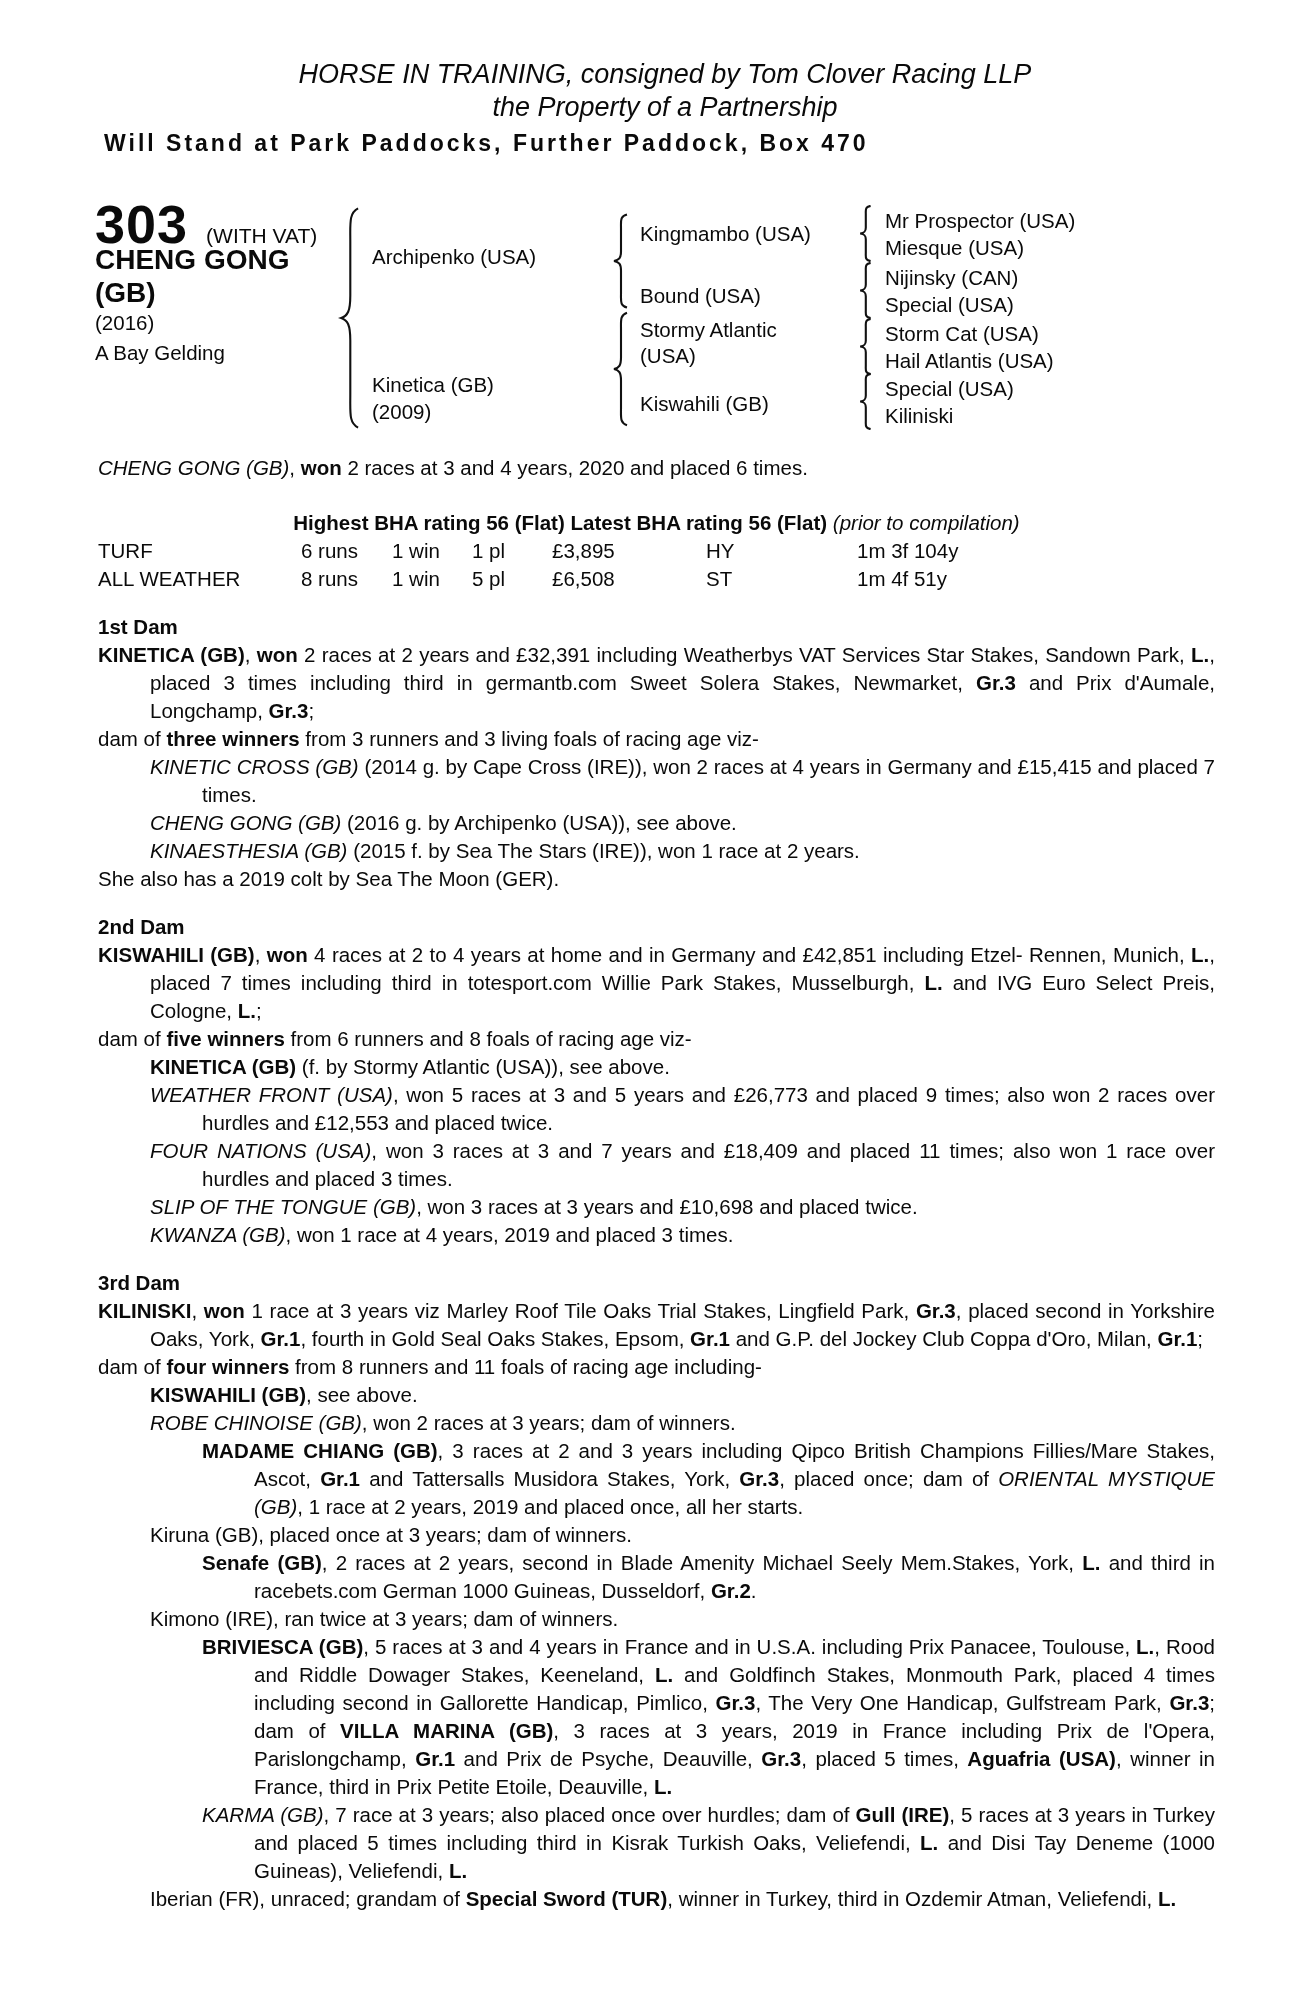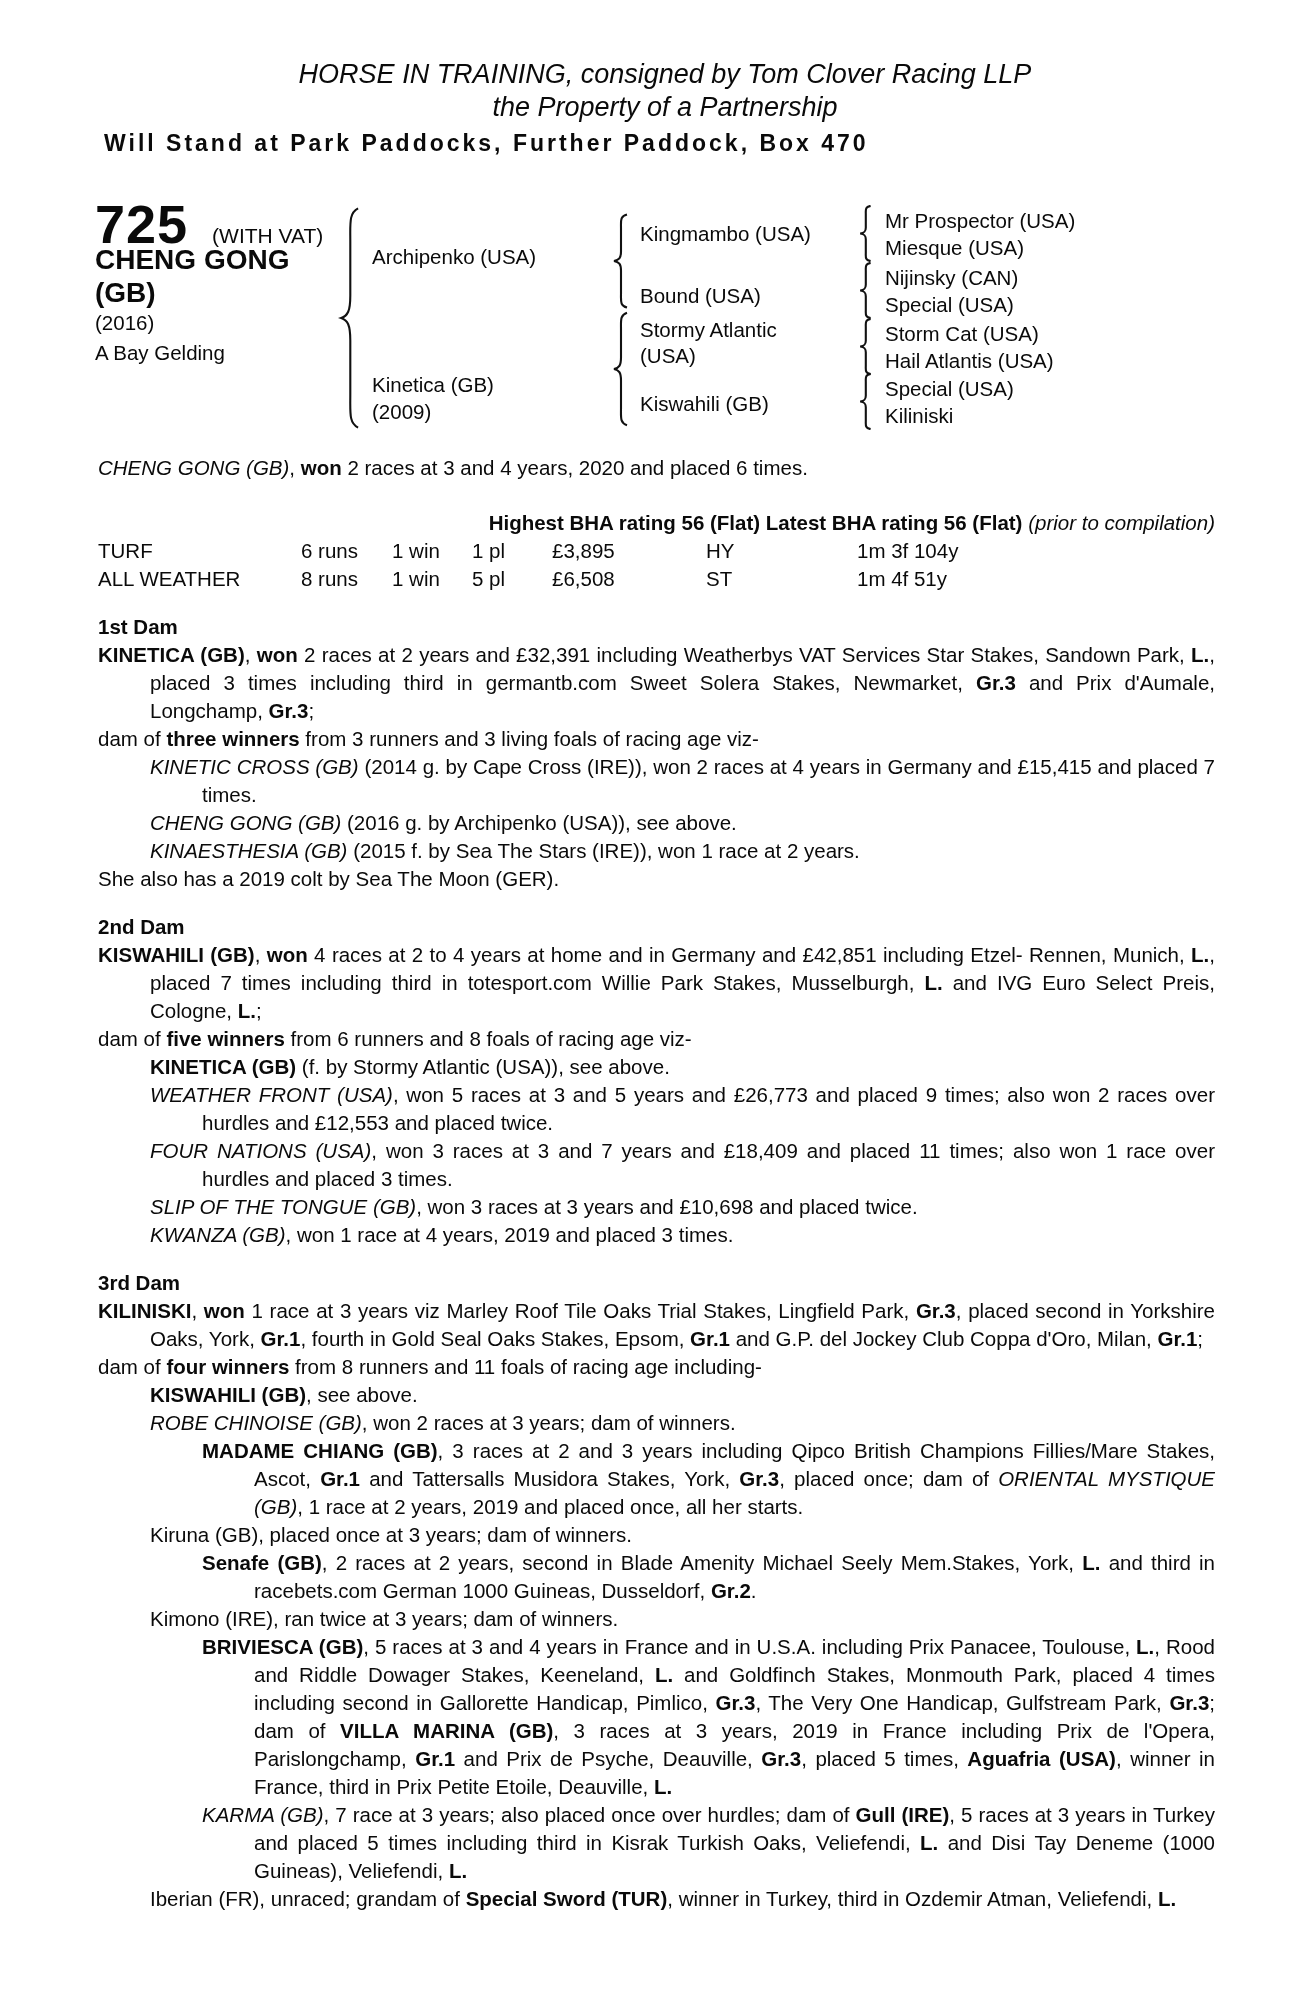--- a/index.html
+++ b/index.html
@@ -8,21 +8,21 @@
 
   
   .header{padding-top:58px;text-align:center;margin-left:16px;}
   .h-italic{font-style:italic;font-size:27px;line-height:33px;}
   .h-bold{font-weight:bold;font-size:23px;letter-spacing:3px;text-align:left;margin:6px 0 0 88px;white-space:nowrap;}
 
   
   .pedigree{position:relative;height:242px;margin-top:42px;font-size:20.5px;}
   .abs{position:absolute;}
   .lot-number{left:95px;top:0;font-size:54px;font-weight:bold;line-height:50px;letter-spacing:1px;}
-  .vat{font-size:21px;font-weight:normal;letter-spacing:0;margin-left:24px;}
+  .vat{font-size:21px;font-weight:normal;letter-spacing:0;margin-left:18px;}
   .lot-name{left:95px;top:46px;font-size:28px;font-weight:bold;line-height:30px;}
   .lot-suffix{left:95px;top:78px;font-size:28px;font-weight:bold;}
   .lot-year{left:95px;top:112px;}
   .lot-desc{left:95px;top:142px;}
   .sire{left:372px;top:46px;}
   .dam{left:372px;top:172px;line-height:27px;}
   .gp{left:640px;width:182px;line-height:26px;}
   .gp1{top:22px;} .gp2{top:84px;} .gp3{top:118px;} .gp4{top:192px;}
   .ggp{left:885px;line-height:26.5px;white-space:nowrap;}
   .ggp1{top:9px;} .ggp2{top:66px;} .ggp3{top:122px;} .ggp4{top:177px;}
@@ -32,41 +32,41 @@
   .brace-mid2{left:610px;top:112px;width:20px;height:116px;}
   .brace-sm{left:857px;width:16px;height:57px;}
   .brace-sm1{top:6px;} .brace-sm2{top:63px;} .brace-sm3{top:119px;} .brace-sm4{top:174px;}
 
   
   .content{margin:0 99px 0 98px;font-size:20.5px;line-height:28px;}
   .para{margin:0;text-align:justify;}
   .b{font-weight:bold;}
   .i{font-style:italic;}
   .race-para{margin-top:13px;text-align:left;}
-  .bha-para{margin-top:27px;text-align:right;}
+  .bha-para{margin-top:27px;text-align:center;}
   .stats{border-collapse:collapse;margin:0;}
   .stats td{padding:0;line-height:28px;vertical-align:top;}
   .dam-heading{margin:20px 0 0 0;font-weight:bold;}
   .lvl0{padding-left:52px;text-indent:-52px;}
   .lvl1{padding-left:104px;text-indent:-52px;}
   .lvl2{padding-left:156px;text-indent:-52px;}
 </style>
 </head>
 <body>
 
 <div class="page">
 
   <div class="header">
     <div class="h-italic">HORSE IN TRAINING, consigned by Tom Clover Racing LLP</div>
     <div class="h-italic">the Property of a Partnership</div>
     <div class="h-bold">Will Stand at Park Paddocks, Further Paddock, Box 470</div>
   </div>
 
   <div class="pedigree">
-    <div class="abs lot-number"><span>725</span><span class="vat">(WITH VAT)</span></div>
+    <div class="abs lot-number"><span>303</span><span class="vat">(WITH VAT)</span></div>
     <div class="abs lot-name">CHENG GONG</div>
     <div class="abs lot-suffix">(GB)</div>
     <div class="abs lot-year">(2016)</div>
     <div class="abs lot-desc">A Bay Gelding</div>
 
     <div class="abs brace brace-big">
         <svg viewBox="0 0 20 100" preserveAspectRatio="none">
           <path d="M17 1.5 C10 3.5 11 8 11 16 L11 40 C11 47 9 49 4 50 C9 51 11 53 11 60 L11 84 C11 92 10 96.5 17 98.5" fill="none" stroke="#111" stroke-width="2.1" vector-effect="non-scaling-stroke"></path>
         </svg>
       </div>

